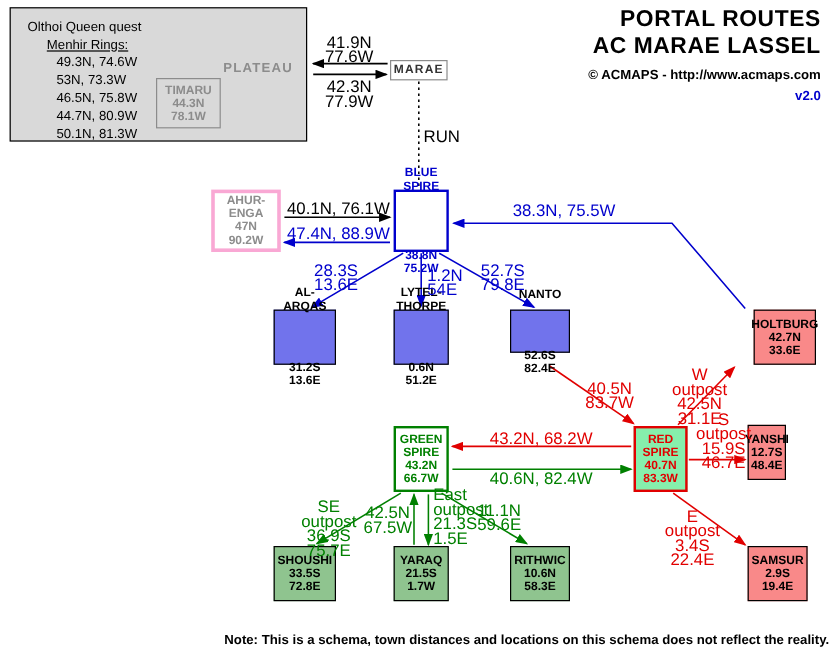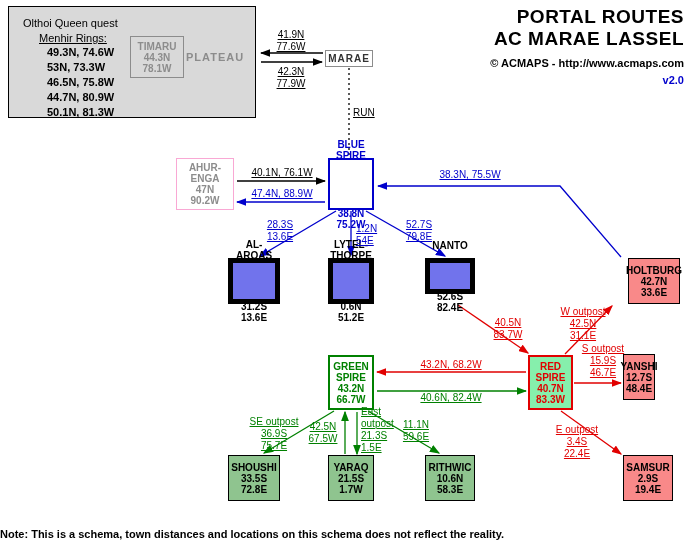--- a/index.html
+++ b/index.html
@@ -17,47 +17,47 @@
   
   .hdr{position:absolute;top:6px;right:7px;text-align:right;}
   .hdr .t{font-size:19px;font-weight:bold;line-height:22px;letter-spacing:.5px;}
   .hdr .c{font-size:11px;font-weight:bold;margin-top:7px;}
   .hdr .v{font-size:11px;font-weight:bold;margin-top:5px;color:#0000cc;}
 
   
   .quest{position:absolute;left:8px;top:6px;width:248px;height:112px;background:#d9d9d9;border:1px solid #000;box-sizing:border-box;}
   .q-title{position:absolute;left:14px;top:10px;font-size:11px;}
   .q-sub{position:absolute;left:30px;top:25px;font-size:11px;text-decoration:underline;}
-  .q-ring{position:absolute;left:38px;font-size:11px;font-weight:bold;}
+  .q-ring{position:absolute;left:38px;font-size:11px;}
 
   
   .node{position:absolute;box-sizing:border-box;display:flex;flex-direction:column;
         align-items:center;justify-content:center;text-align:center;
         font-size:10px;font-weight:bold;line-height:11px;white-space:pre-line;}
-  .gray-node{background:#ffffff;border:1px solid #f9a8d4;color:#8c8c8c;}
-  .timaru{background:transparent;border:1px solid #8c8c8c;color:#8c8c8c;}
+  .gray-node{background:#ffffff;border:3px solid #f9a8d4;color:#8c8c8c;}
+  .timaru{background:transparent;border:1px solid #8c8c8c;color:#8c8c8c;margin-top:29px;}
   .base{background:#ffffff;border:1px solid #8c8c8c;color:#333333;letter-spacing:1px;}
   .spire-blue{background:#ffffff;border:2px solid #0000cc;color:#0000cc;gap:47px;}
   .spire-red{background:#86efac;border:2px solid #e10000;color:#e10000;}
   .spire-green{background:#ffffff;border:2px solid #008000;color:#008000;}
-  .town-blue{background:#7173ec;border:5px solid #000000;color:#000;gap:40px;}
+  .town-blue{background:#7173ec;border:1px solid #000000;color:#000;gap:40px;}
   .town-red{background:#f98989;border:1px solid #000;color:#000;}
   .town-green{background:#8fc48f;border:1px solid #000;color:#000;}
   .plateau{position:absolute;left:186px;top:51px;font-size:11px;font-weight:bold;
            letter-spacing:1px;color:#8c8c8c;}
 
   
-  .elabel{position:absolute;font-size:10px;line-height:12px;white-space:pre-line;text-align:center;text-decoration:underline;}
+  .elabel{position:absolute;font-size:14px;line-height:12px;white-space:pre-line;text-align:center;}
   .c-black{color:#000;}
   .c-blue{color:#0000cc;}
   .c-red{color:#e10000;}
   .c-green{color:#008000;}
   .al{text-align:left;}
 
-  .note{position:absolute;left:0;top:528px;width:100%;text-align:left;
+  .note{position:absolute;left:0;top:528px;width:100%;text-align:right;
         font-size:11px;font-weight:bold;}
 </style>
 </head>
 <body>
 
 <div class="stage">
 
   <svg class="wires" viewBox="0 0 691 550">
     <defs>
       <marker id="mBlack" markerWidth="8" markerHeight="6" refX="7" refY="3" orient="auto">

